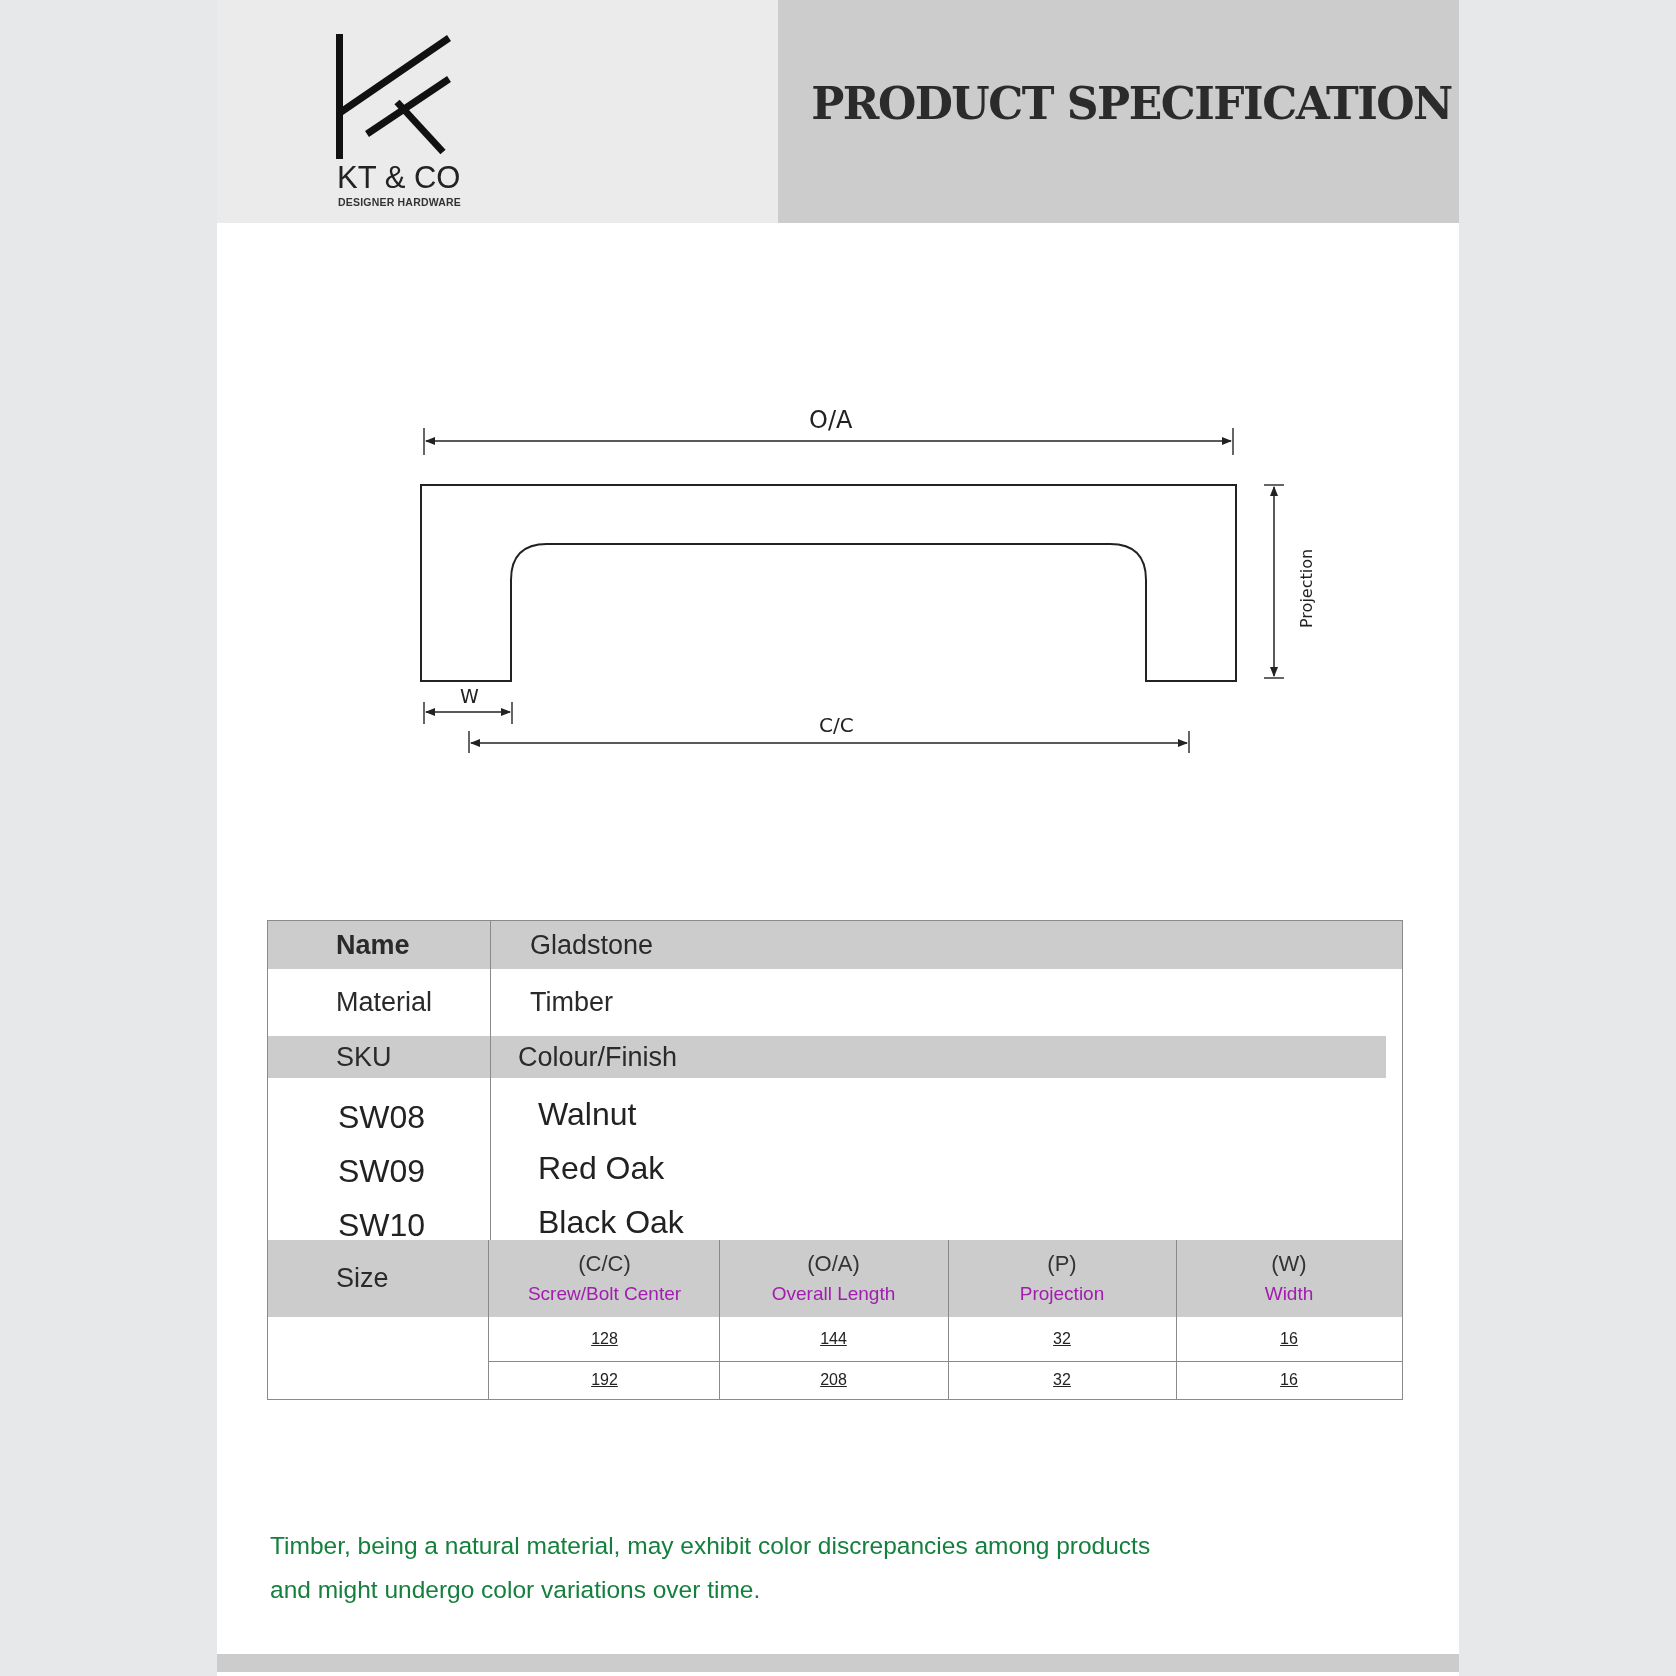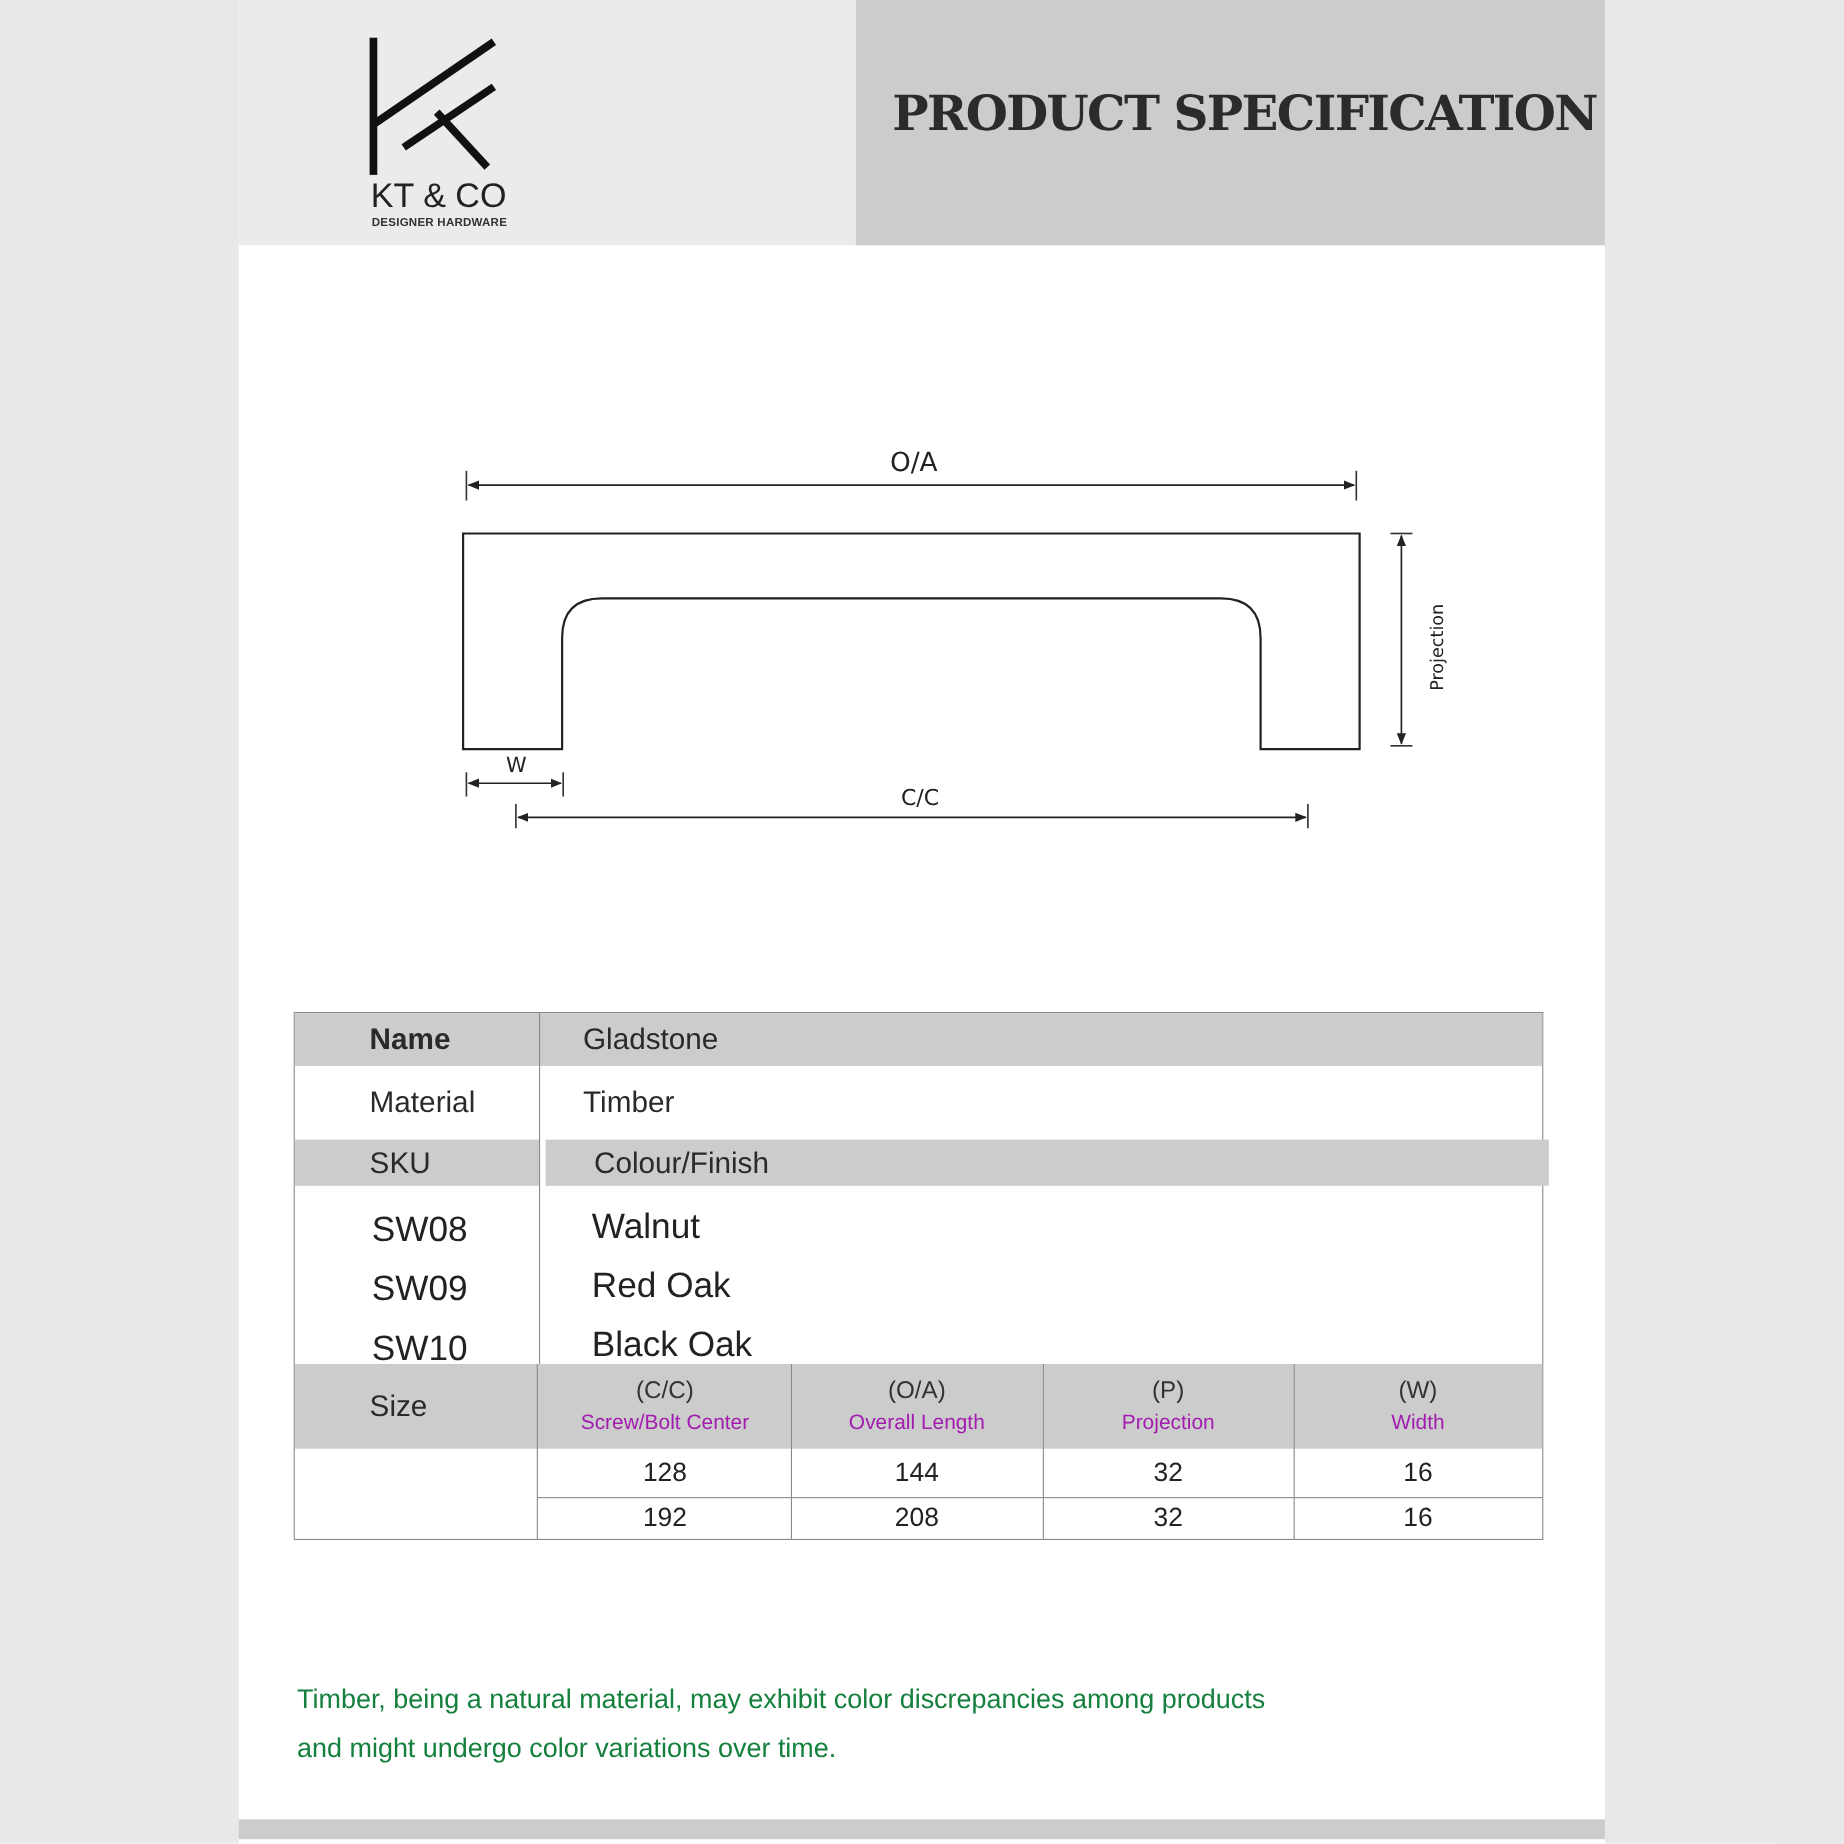--- a/index.html
+++ b/index.html
@@ -22,21 +22,21 @@
   .gray { background:#cccccc; }
   .vline { position:absolute; width:1px; background:#8a8a8a; }
   .hline { position:absolute; height:1px; background:#8a8a8a; }
   .lbl { padding-left:68px; }
   .val { padding-left:40px; }
   .list { position:absolute; font-size:32px; color:#222; }
   .list div { height:54px; line-height:54px; }
   .size-head { flex-direction:column; justify-content:center; text-align:center; }
   .size-head .abbr { font-size:22px; color:#333; line-height:30px; }
   .size-head .full { font-size:19px; color:#a21caf; line-height:30px; }
-  .num { justify-content:center; font-size:24px; color:#222; }
+  .num { justify-content:center; font-size:16px; color:#222;text-decoration:underline; }
   .note { position:absolute; left:53px; top:1524px; width:1150px; font-size:24.5px; line-height:44px; color:#15803d; }
   .bottom-bar { position:absolute; left:0; top:1654px; width:1242px; height:18px; background:#cccccc; }
 </style>
 </head>
 <body>
 
 <div class="page">
 
   <div class="header-left">
     <svg class="logo" viewBox="0 0 130 180" width="130" height="180">
@@ -90,21 +90,21 @@
 
   <div class="table">
 
     <div class="cell gray lbl" style="left:0; top:0; width:222px; height:48px;font-weight:bold;">Name</div>
     <div class="cell gray val" style="left:222px; top:0; width:912px; height:48px;">Gladstone</div>
 
     <div class="cell val" style="left:222px; top:48px; width:912px; height:67px;">Timber</div>
     <div class="cell lbl" style="left:0; top:48px; width:222px; height:67px;">Material</div>
 
     <div class="cell gray lbl" style="left:0; top:115px; width:222px; height:42px;">SKU</div>
-    <div class="cell gray val" style="left:228px; top:115px; width:912px; height:42px; padding-left:44px;">Colour/Finish</div>
+    <div class="cell gray val" style="left:206px; top:115px; width:912px; height:42px; padding-left:44px;">Colour/Finish</div>
 
     <div class="list" style="left:70px; top:169px;">
       <div>SW08</div>
       <div>SW09</div>
       <div>SW10</div>
     </div>
     <div class="list" style="left:270px; top:166px;">
       <div>Walnut</div>
       <div>Red Oak</div>
       <div>Black Oak</div>

